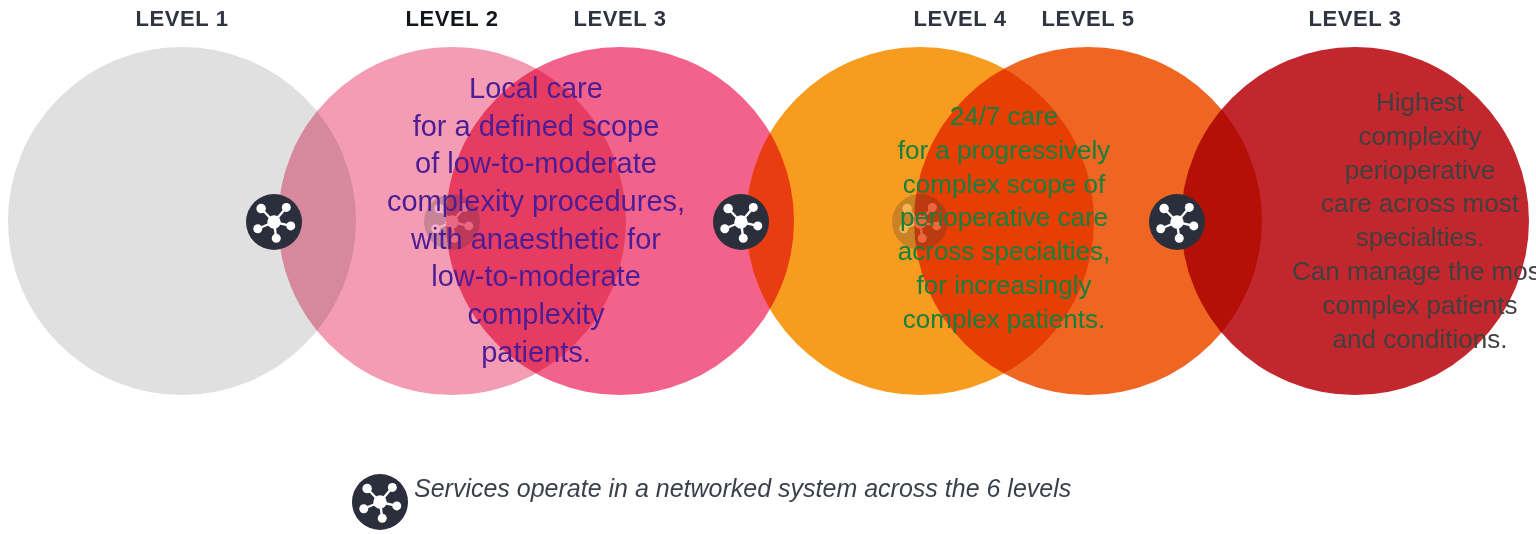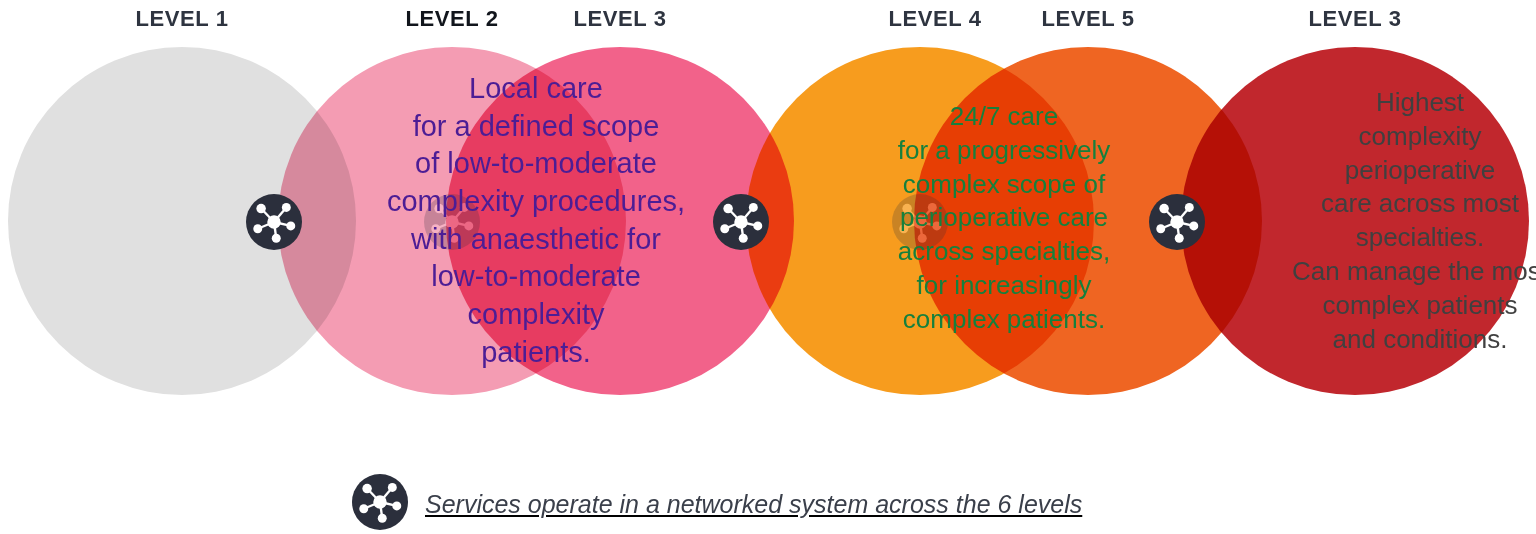--- a/index.html
+++ b/index.html
@@ -64,23 +64,21 @@
   
   .net-icon {
     position: absolute;
     transform: translate(-50%, -50%);
   }
 
   
   .legend {
     position: absolute;
     display: flex;
-    align-items: center;
-    gap: 17px;
-    text-decoration: underline;
+    gap: 6px;
   }
   .legend-text {
     font-family: "Liberation Sans", sans-serif;
     font-style: italic;
     font-size: 25px;
     color: #3a3f4a;
     white-space: nowrap;
   }
 </style>
 </head>
@@ -126,21 +124,21 @@
           <circle cx="72" cy="24" r="8" fill="#ffffff"></circle>
           <circle cx="80" cy="57" r="8" fill="#ffffff"></circle>
           <circle cx="54" cy="79" r="8" fill="#ffffff"></circle>
           <circle cx="21" cy="62" r="8" fill="#ffffff"></circle>
         </svg></span>
     </div>
 
   <div class="level-label" id="label-0" style="left: 182px;">LEVEL 1</div>
   <div class="level-label dark" id="label-1" style="left: 452px;">LEVEL 2</div>
   <div class="level-label" id="label-2" style="left: 620px;">LEVEL 3</div>
-  <div class="level-label" id="label-3" style="left: 935px;">LEVEL 4</div>
+  <div class="level-label" id="label-3" style="left: 960px;">LEVEL 4</div>
   <div class="level-label" id="label-4" style="left: 1088px;">LEVEL 5</div>
   <div class="level-label" id="label-5" style="left: 1355px;">LEVEL 3</div>
 
   <div class="circle-text t-dark" id="text-2" style="left: 536px; top: 221px; width: 380px; font-size: 29px; color: #4c1d95;">Local care
 for a defined scope
 of low-to-moderate
 complexity procedures,
 with anaesthetic for
 low-to-moderate
 complexity

